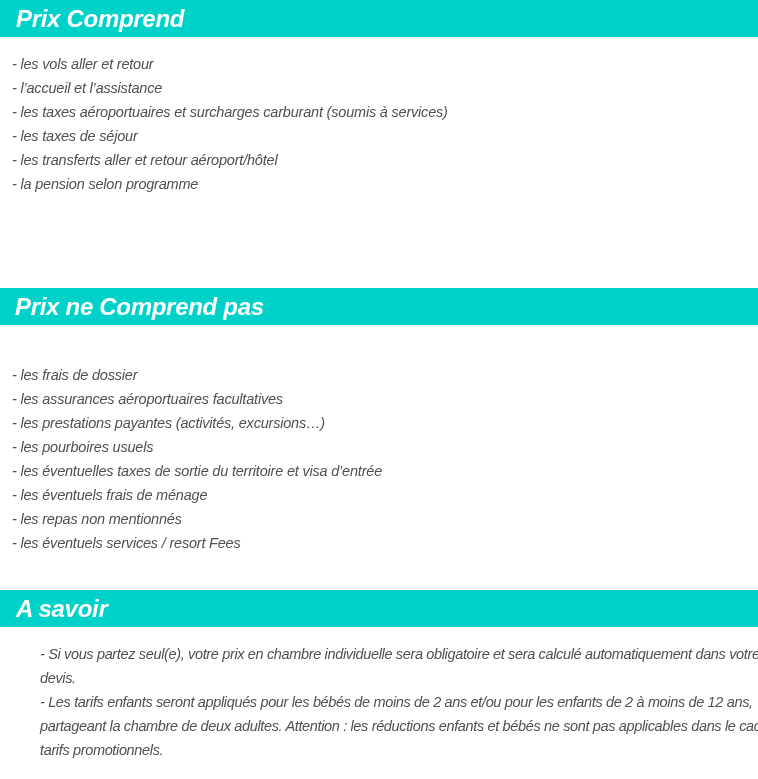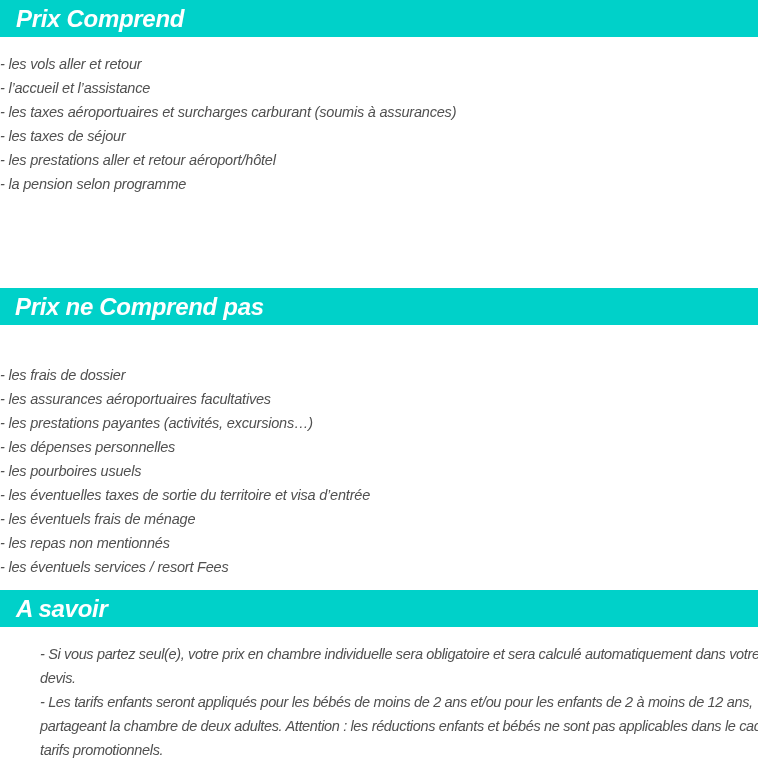--- a/index.html
+++ b/index.html
@@ -25,21 +25,21 @@
       font-weight: bold;
       font-size: 24px;
       line-height: 37px;
       padding-left: 15px;
       box-sizing: border-box;
       letter-spacing: -0.3px;
       white-space: nowrap;
     }
     .list {
       position: absolute;
-      left: 0;
+      left: 12px;
       margin: 0;
       padding: 0;
       list-style: none;
     }
     .list li {
       font-style: italic;
       font-size: 14.5px;
       color: #505050;
       line-height: 24px;
       height: 24px;
@@ -60,32 +60,31 @@
       margin: 0;
     }
   </style>
 </head>
 <body>
 
 <div class="section-header" style="top:0;padding-left:16px;">Prix Comprend</div>
 <ul class="list" style="top:52px;">
   <li>- les vols aller et retour</li>
   <li>- l’accueil et l’assistance</li>
-  <li>- les taxes aéroportuaires et surcharges carburant (soumis à assurances)</li>
+  <li>- les taxes aéroportuaires et surcharges carburant (soumis à services)</li>
   <li>- les taxes de séjour</li>
-  <li>- les prestations aller et retour aéroport/hôtel</li>
+  <li>- les transferts aller et retour aéroport/hôtel</li>
   <li>- la pension selon programme</li>
 </ul>
 
 <div class="section-header" style="top:288px;">Prix ne Comprend pas</div>
 <ul class="list" style="top:323px;margin-top:40px;">
   <li>- les frais de dossier</li>
   <li>- les assurances aéroportuaires facultatives</li>
   <li>- les prestations payantes (activités, excursions…)</li>
-  <li>- les dépenses personnelles</li>
   <li>- les pourboires usuels</li>
   <li>- les éventuelles taxes de sortie du territoire et visa d’entrée</li>
   <li>- les éventuels frais de ménage</li>
   <li>- les repas non mentionnés</li>
   <li>- les éventuels services / resort Fees</li>
 </ul>
 
 <div class="section-header" style="top:590px;padding-left:16px;">A savoir</div>
 <div class="para-block" style="top:642px;padding-left:40px;">
   <p>- Si vous partez seul(e), votre prix en chambre individuelle sera obligatoire et sera calculé automatiquement dans votre devis.</p>

